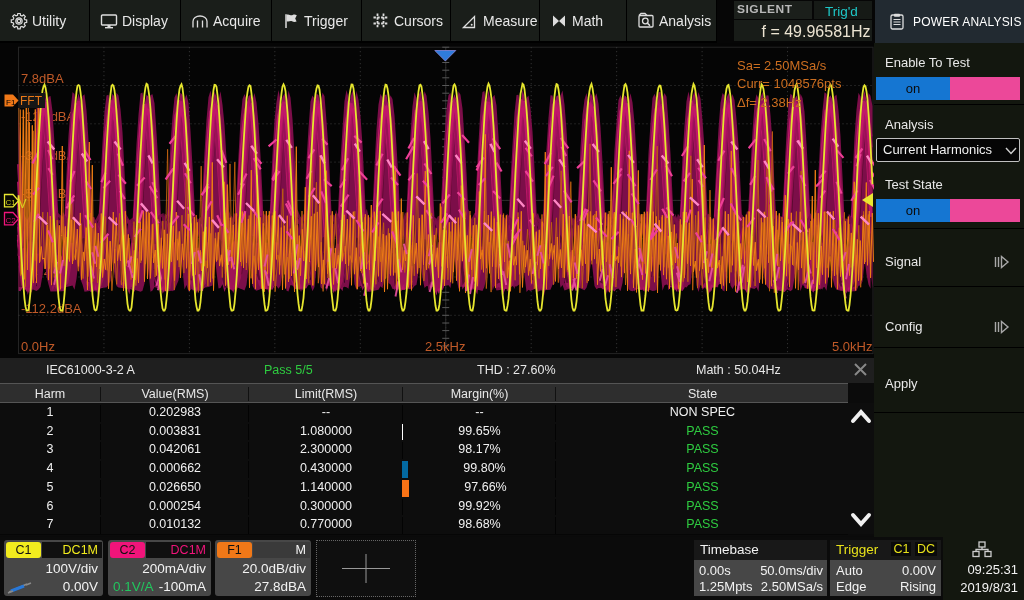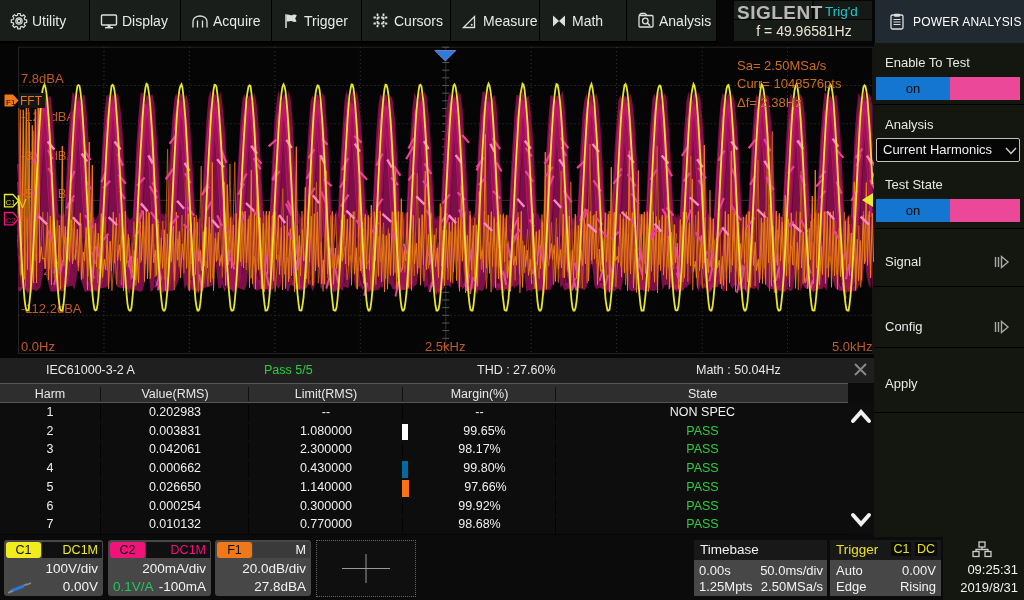--- a/index.html
+++ b/index.html
@@ -87,23 +87,23 @@
           <path d="M2 3.5l2-2h4l2 2" fill="none" stroke="#ddd" stroke-width="1.3"></path>
           <circle cx="8.3" cy="9" r="2.8" fill="none" stroke="#ddd" stroke-width="1.3"></circle>
           <path d="M10.4 11.1l2.6 2.6" stroke="#ddd" stroke-width="1.5"></path>
         </svg>
       <span class="lbl">Analysis</span>
     </div>
     <div id="sigblock">
       <div style="position:absolute;left:17px;top:1px;width:78px;height:18px;background:#1b1f1b;"></div>
       <div style="position:absolute;left:97px;top:1px;width:58px;height:18px;background:#161a16;"></div>
       <div style="position:absolute;left:17px;top:20px;width:138px;height:21px;background:#181c18;"></div>
-      <div style="position:absolute;left:20px;top:2px;font-size:19px;font-weight:bold;color:#b8b8b8;letter-spacing:0.5px;transform:scaleY(0.95);">SIGLENT</div>
+      <div style="position:absolute;left:20px;top:2px;font-size:12px;font-weight:bold;color:#b8b8b8;letter-spacing:0.5px;transform:scaleY(0.95);">SIGLENT</div>
       <div style="position:absolute;left:108px;top:4px;font-size:13.5px;color:#1ec8c8;">Trig'd</div>
-      <div style="position:absolute;left:8px;top:23px;width:158px;text-align:center;font-size:14px;color:#ece4d2;">f = 49.96581Hz</div>
+      <div style="position:absolute;left:20px;top:23px;width:158px;text-align:center;font-size:16px;color:#ece4d2;">f = 49.96581Hz</div>
     </div>
   </div>
 
   <svg id="wavesvg" width="874" height="315" viewBox="0 0 874 315">
       <rect x="0" y="0" width="874" height="315" fill="#050505"></rect>
       <rect x="18.5" y="4.2" width="854.5" height="306.40000000000003" fill="none" stroke="#242424" stroke-width="1"></rect>
       <path d="M103.95 4.2V310.6M189.4 4.2V310.6M274.85 4.2V310.6M360.3 4.2V310.6M445.75 4.2V310.6M531.2 4.2V310.6M616.65 4.2V310.6M702.1 4.2V310.6M787.5500000000001 4.2V310.6M18.5 42.50000000000001H873M18.5 80.80000000000001H873M18.5 119.10000000000001H873M18.5 157.4H873M18.5 195.70000000000002H873M18.5 234H873M18.5 272.3H873" stroke="#3c3c3c" stroke-width="1" stroke-dasharray="1 3" fill="none"></path>
       <path d="M445.75 4.2V310.6M18.5 157.4H873" stroke="#2c2c2c" stroke-width="1" fill="none"></path>
       <path d="M18.5 153.9V160.9M35.6 153.9V160.9M52.7 153.9V160.9M69.8 153.9V160.9M86.9 153.9V160.9M104.0 153.9V160.9M121.0 153.9V160.9M138.1 153.9V160.9M155.2 153.9V160.9M172.3 153.9V160.9M189.4 153.9V160.9M206.5 153.9V160.9M223.6 153.9V160.9M240.7 153.9V160.9M257.8 153.9V160.9M274.9 153.9V160.9M291.9 153.9V160.9M309.0 153.9V160.9M326.1 153.9V160.9M343.2 153.9V160.9M360.3 153.9V160.9M377.4 153.9V160.9M394.5 153.9V160.9M411.6 153.9V160.9M428.7 153.9V160.9M445.7 153.9V160.9M462.8 153.9V160.9M479.9 153.9V160.9M497.0 153.9V160.9M514.1 153.9V160.9M531.2 153.9V160.9M548.3 153.9V160.9M565.4 153.9V160.9M582.5 153.9V160.9M599.6 153.9V160.9M616.6 153.9V160.9M633.7 153.9V160.9M650.8 153.9V160.9M667.9 153.9V160.9M685.0 153.9V160.9M702.1 153.9V160.9M719.2 153.9V160.9M736.3 153.9V160.9M753.4 153.9V160.9M770.5 153.9V160.9M787.6 153.9V160.9M804.6 153.9V160.9M821.7 153.9V160.9M838.8 153.9V160.9M855.9 153.9V160.9M442.25 4.2H449.25M442.25 11.9H449.25M442.25 19.5H449.25M442.25 27.2H449.25M442.25 34.8H449.25M442.25 42.5H449.25M442.25 50.2H449.25M442.25 57.8H449.25M442.25 65.5H449.25M442.25 73.1H449.25M442.25 80.8H449.25M442.25 88.5H449.25M442.25 96.1H449.25M442.25 103.8H449.25M442.25 111.4H449.25M442.25 119.1H449.25M442.25 126.8H449.25M442.25 134.4H449.25M442.25 142.1H449.25M442.25 149.7H449.25M442.25 157.4H449.25M442.25 165.1H449.25M442.25 172.7H449.25M442.25 180.4H449.25M442.25 188.0H449.25M442.25 195.7H449.25M442.25 203.4H449.25M442.25 211.0H449.25M442.25 218.7H449.25M442.25 226.3H449.25M442.25 234.0H449.25M442.25 241.7H449.25M442.25 249.3H449.25M442.25 257.0H449.25M442.25 264.6H449.25M442.25 272.3H449.25M442.25 280.0H449.25M442.25 287.6H449.25M442.25 295.3H449.25M442.25 302.9H449.25" stroke="#585858" stroke-width="1" fill="none"></path>
       <text x="21" y="40.00000000000001" fill="#c05a28" font-size="13" text-anchor="start" font-family="&quot;Liberation Sans&quot;,sans-serif" font-weight="normal">7.8dBA</text>
@@ -186,21 +186,21 @@
           <span style="position:absolute;left:0px;width:100px;text-align:center;top:2px;height:17px;color:#f0f0f0;">1</span>
           <span style="position:absolute;left:100px;width:148px;text-align:center;top:2px;height:17px;border-left:1px solid #030303;color:#f0f0f0;">0.202983</span>
           <span style="position:absolute;left:248px;width:154px;text-align:center;top:2px;height:17px;border-left:1px solid #030303;color:#f0f0f0;">--</span>
           <span style="position:absolute;left:402px;width:153px;text-align:center;top:2px;height:17px;border-left:1px solid #030303;color:#f0f0f0;">--</span>
           <span style="position:absolute;left:555px;width:293px;text-align:center;top:2px;height:17px;border-left:1px solid #030303;color:#f0f0f0;">NON SPEC</span>
         </div>
         <div style="position:absolute;left:0;top:18.71px;width:848px;height:18.7px;border-bottom:1px solid #060606;background:#0d0d0d;">
           <span style="position:absolute;left:0px;width:100px;text-align:center;top:2px;height:17px;color:#f0f0f0;">2</span>
           <span style="position:absolute;left:100px;width:148px;text-align:center;top:2px;height:17px;border-left:1px solid #030303;color:#f0f0f0;">0.003831</span>
           <span style="position:absolute;left:248px;width:154px;text-align:center;top:2px;height:17px;border-left:1px solid #030303;color:#f0f0f0;">1.080000</span>
-          <span style="position:absolute;left:402px;width:153px;text-align:center;top:2px;height:17px;border-left:6px solid #ffffff;color:#f0f0f0;">99.65%</span>
+          <span style="position:absolute;left:402px;width:153px;text-align:center;top:2px;height:17px;border-left:1px solid #ffffff;color:#f0f0f0;">99.65%</span>
           <span style="position:absolute;left:555px;width:293px;text-align:center;top:2px;height:17px;border-left:1px solid #030303;color:#2ecc40;">PASS</span>
         </div>
         <div style="position:absolute;left:0;top:37.42px;width:848px;height:18.7px;border-bottom:1px solid #060606;background:#0d0d0d;">
           <span style="position:absolute;left:0px;width:100px;text-align:center;top:2px;height:17px;color:#f0f0f0;">3</span>
           <span style="position:absolute;left:100px;width:148px;text-align:center;top:2px;height:17px;border-left:1px solid #030303;color:#f0f0f0;">0.042061</span>
           <span style="position:absolute;left:248px;width:154px;text-align:center;top:2px;height:17px;border-left:1px solid #030303;color:#f0f0f0;">2.300000</span>
           <span style="position:absolute;left:402px;width:153px;text-align:center;top:2px;height:17px;border-left:1px solid #030303;color:#f0f0f0;">98.17%</span>
           <span style="position:absolute;left:555px;width:293px;text-align:center;top:2px;height:17px;border-left:1px solid #030303;color:#2ecc40;">PASS</span>
         </div>
         <div style="position:absolute;left:0;top:56.13px;width:848px;height:18.7px;border-bottom:1px solid #060606;background:#0d0d0d;">

